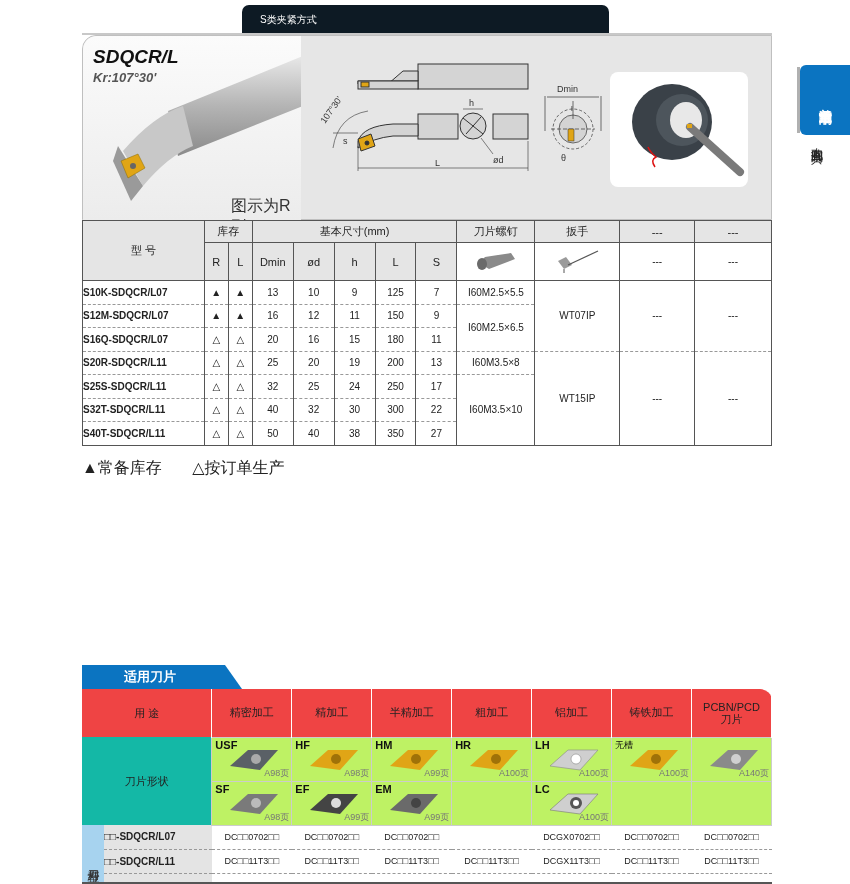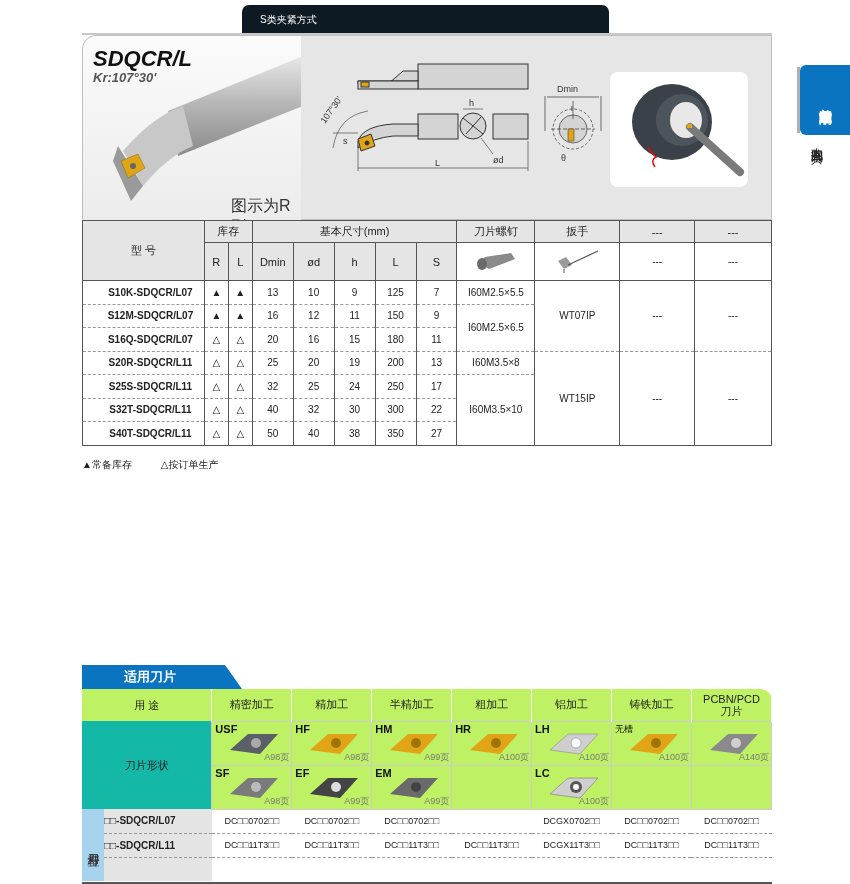--- a/index.html
+++ b/index.html
@@ -7,48 +7,48 @@
 
   
   .title-bar { position: absolute; left: 242px; top: 5px; width: 367px; height: 29px; background: #0d1a24; border-radius: 7px 7px 0 0; display: flex; align-items: center; }
   .title-main { color: #fff; font-weight: bold; font-size: 20px; margin-left: 26px; letter-spacing: 0.5px; }
   .title-sub { color: #ffffff; font-size: 10px; margin-left: 18px; }
   .title-line { position: absolute; left: 82px; top: 33px; width: 690px; height: 2px; background: #c8c8c8; }
 
   
   .upper-frame { position: absolute; left: 82px; top: 35px; width: 690px; height: 185px; background: #e6e6e6; border: 1px solid #bfbfbf; border-radius: 14px 0 0 0; }
   .tool-photo { position: absolute; left: 0; top: 0; width: 218px; height: 184px; background: linear-gradient(180deg,#fbfbfb,#ececec); border-radius: 14px 0 0 0; }
-  .model-name { position: absolute; left: 10px; top: 10px; font-size: 22px; font-weight: bold; font-style: italic; color: #111; }
+  .model-name { position: absolute; left: 10px; top: 10px; font-size: 19px; font-weight: bold; font-style: italic; color: #111; }
   .kr-label { position: absolute; left: 10px; top: 34px; font-size: 13px; font-weight: bold; font-style: italic; color: #555; }
   .caption-r { position: absolute; left: 148px; top: 160px; font-size: 16px; color: #333; }
   .drawing { position: absolute; left: 220px; top: 10px; width: 300px; height: 160px; }
   .end-view { position: absolute; left: 460px; top: 45px; width: 60px; height: 90px; }
   .render-box { position: absolute; left: 527px; top: 36px; width: 138px; height: 115px; background: #fff; border-radius: 8px; }
 
   
   .side-tab { position: absolute; left: 800px; top: 65px; width: 50px; height: 70px; background: #0b74c1; border-radius: 6px 0 0 6px; color: #fff; font-weight: bold; font-size: 13px; writing-mode: vertical-rl; text-orientation: upright; display: flex; align-items: center; justify-content: center; letter-spacing: 1px; }
   .side-tab-bar { position: absolute; left: 797px; top: 67px; width: 3px; height: 66px; background: #b0b0b0; }
   .side-sub { position: absolute; left: 808px; top: 138px; font-size: 12px; writing-mode: vertical-rl; text-orientation: upright; color: #222; letter-spacing: 1px; }
 
   
   table { border-collapse: collapse; }
   .spec-table { position: absolute; left: 82px; top: 220px; width: 690px; font-size: 10px; }
   .spec-table th { background: #e5e5e5; border: 1px solid #555; font-weight: normal; font-size: 11px; height: 22px; }
   .spec-table td { border-left: 1px solid #555; border-right: 1px solid #555; border-bottom: 1px dashed #999; text-align: center; height: 23.5px; color: #222; }
-  .spec-table td.model { font-weight: bold; text-align: center; padding-left: 14px; }
+  .spec-table td.model { font-weight: bold; text-align: left; padding-left: 0; }
   .spec-table td.merge { border-bottom: 1px dashed #999; }
   .spec-table tr.last td { border-bottom: 1.5px solid #555; }
   .spec-table .iconrow td { height: 38px; border-bottom: 1px solid #555; background: #fff; }
-  .legend { position: absolute; left: 82px; top: 458px; font-size: 10px; color: #222; }
+  .legend { position: absolute; left: 82px; top: 458px; font-size: 16px; color: #222; }
   .legend span { margin-right: 26px; }
 
   
   .insert-tab { position: absolute; left: 82px; top: 665px; width: 160px; height: 24px; background: #0b74c1; clip-path: polygon(0 0, 143px 0, 160px 24px, 0 24px); color: #fff; font-weight: bold; font-size: 13px; padding-left: 42px; line-height: 24px; }
   .insert-table { position: absolute; left: 82px; top: 689px; width: 690px; font-size: 10px; }
-  .insert-table th { background: #bef264; border-right: 1px solid #fff; font-weight: normal; font-size: 11px; height: 32px; color: #222; }
+  .insert-table th { background: #ef4444; border-right: 1px solid #fff; font-weight: normal; font-size: 11px; height: 48px; color: #222; }
   .insert-table th.pcbn { line-height: 12px; border-radius: 0 12px 0 0; }
   .insert-table td.usage-label { background: #14b8a6; text-align: center; font-size: 11px; border-right: 1px solid #ccc; font-family: Liberation Mono, monospace; }
   .insert-table td.cell { width: 80px; height: 44px; border: 1px solid #ccc; position: relative; vertical-align: top; background: #bef264; }
   .ins-code { position: absolute; left: 3px; top: 1px; font-weight: bold; font-size: 11px; color: #111; }
   .ins-code.small { font-weight: normal; font-size: 9px; }
   .ins-page { position: absolute; right: 2px; bottom: 1px; font-size: 9px; color: #777; }
   .ins-shape { position: absolute; left: 14px; top: 8px; width: 56px; height: 30px; }
   .holder-label { background: #a7d3ef; writing-mode: vertical-rl; text-orientation: upright; text-align: center; font-size: 12px; width: 22px; color: #333; }
   .holder-model { background: #e4e4e4; font-weight: bold; font-size: 10px; padding-left: 0; width: 108px; height: 24px; border-bottom: 1px dashed #999; }
   .holder-cell { font-size: 9px; text-align: center; border-bottom: 1px dashed #999; color: #222; }

